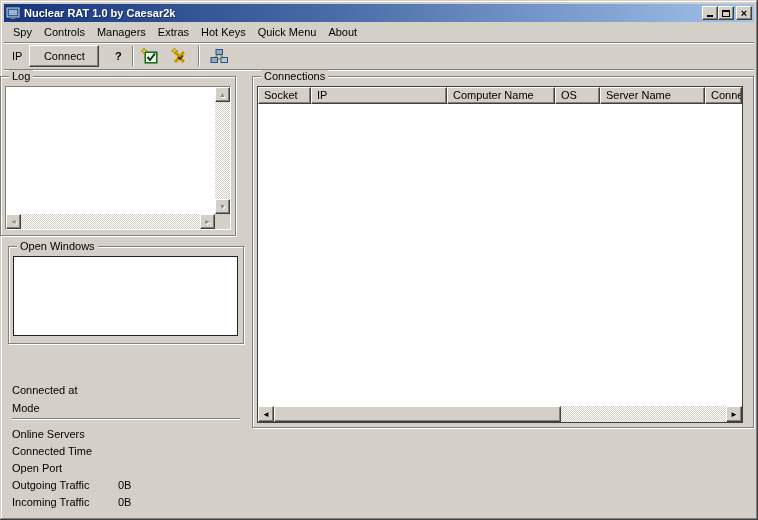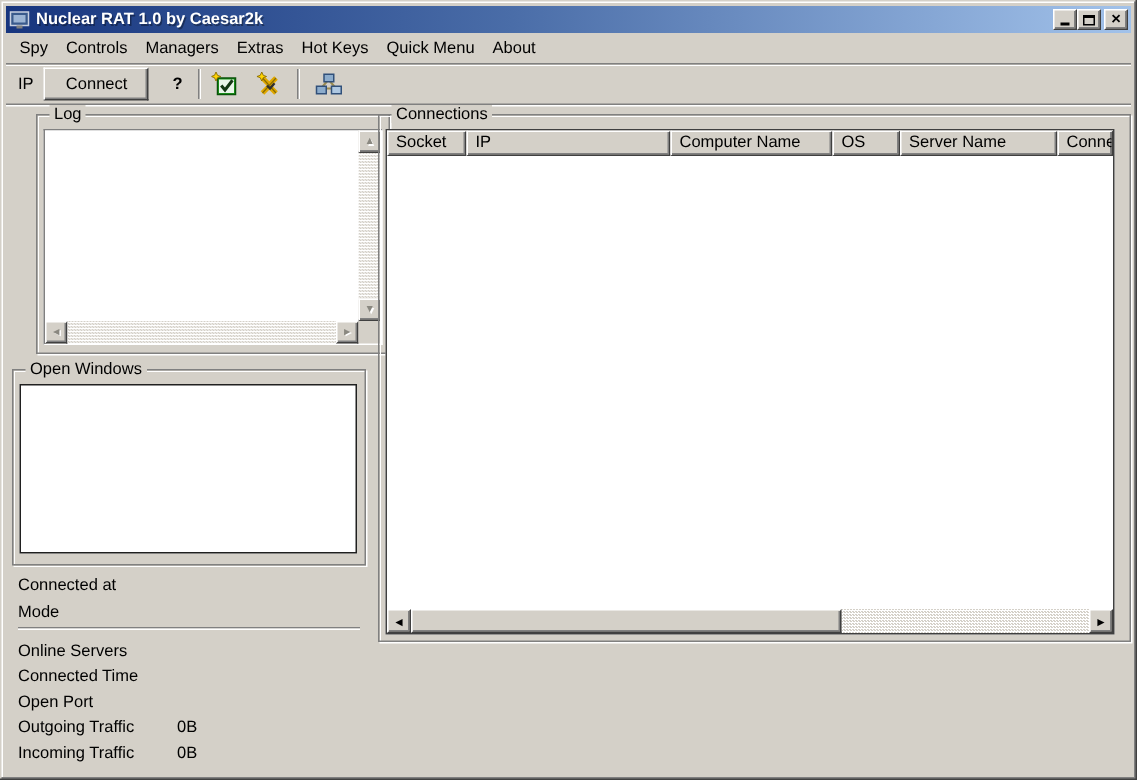--- a/index.html
+++ b/index.html
@@ -58,33 +58,33 @@
     padding:0 3px; outline:none; }
   #connect-btn { margin-left:7px; width:70px; height:22px;
     font:11px "Liberation Sans",sans-serif; display:flex; align-items:center; justify-content:center; }
   #help-btn { margin-left:11px; width:16px; height:22px; display:flex; align-items:center;
     justify-content:center; font-weight:bold; }
   .tool-sep { height:20px; margin-left:6px; }
   .tool-ico { width:25px; height:22px; margin-left:3px; display:flex;
     align-items:center; justify-content:center; }
 
   
-  #log-group { left:24px; top:76px; width:236px; height:160px; }
+  #log-group { left:0; top:76px; width:236px; height:160px; }
   #log-box { position:absolute; left:4px; top:9px; right:4px; bottom:5px; }
   #log-content { position:absolute; left:0; top:0; right:15px; bottom:15px; background:#fff; }
   #log-vscroll { position:absolute; top:0; right:0; width:15px; bottom:15px; }
   #log-hscroll { position:absolute; left:0; bottom:0; right:15px; height:15px; }
   #log-corner  { position:absolute; right:0; bottom:0; width:15px; height:15px; background:#d4d0c8; }
   .sb-btn { position:absolute; width:15px; height:15px; display:flex; align-items:center;
     justify-content:center; font-size:7px; line-height:7px; }
   .sb-btn.disabled { color:#8a8880; text-shadow:1px 1px 0 #fff; }
   .sb-track-v { position:absolute; left:0; right:0; top:15px; bottom:15px; }
   .sb-track-h { position:absolute; top:0; bottom:0; left:15px; right:15px; }
 
-  #ow-group { left:8px; top:246px; width:236px; height:131px;padding-left:44px; }
+  #ow-group { left:8px; top:246px; width:236px; height:98px;padding-left:44px; }
   #ow-box { position:absolute; left:4px; top:9px; right:5px; bottom:7px;
     background:#fff; border:1px solid #202020; }
 
   .srow { position:absolute; left:12px; width:230px; height:14px; display:flex; }
   .srow .lbl { width:106px; }
   #status-divider { position:absolute; left:12px; top:418px; width:228px; }
 
   
   #conn-group { left:252px; top:76px; width:502px; height:352px; }
   #conn-lv { position:absolute; left:4px; top:9px; right:10px; bottom:4px;

